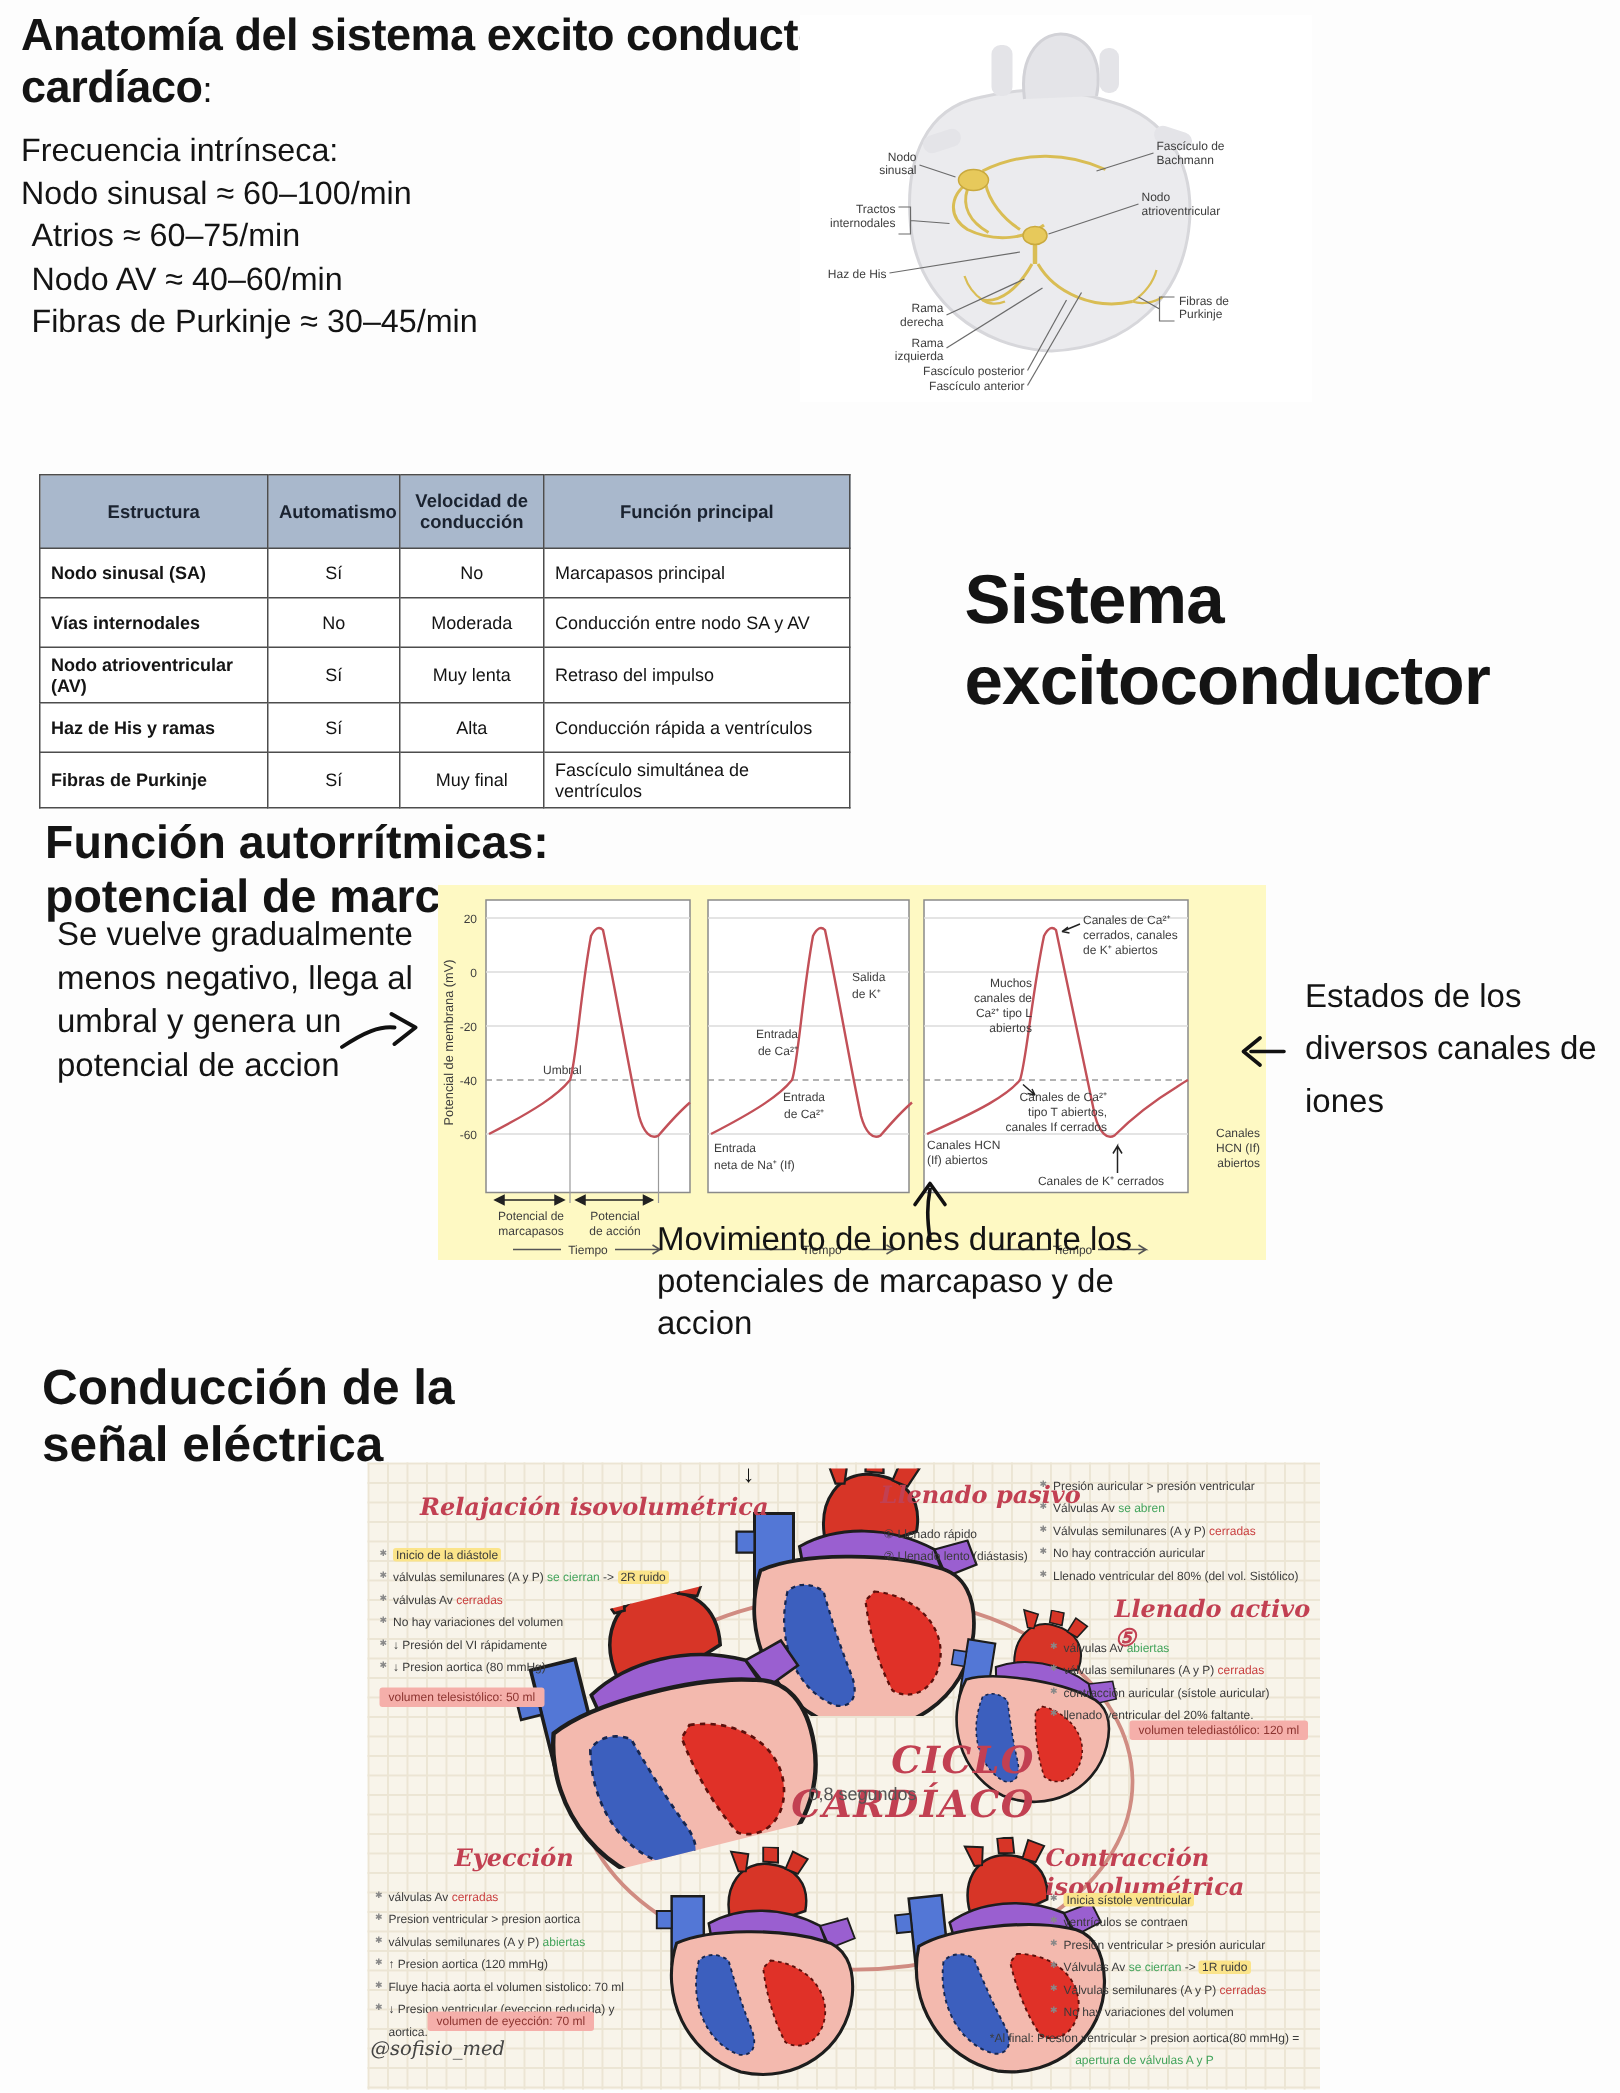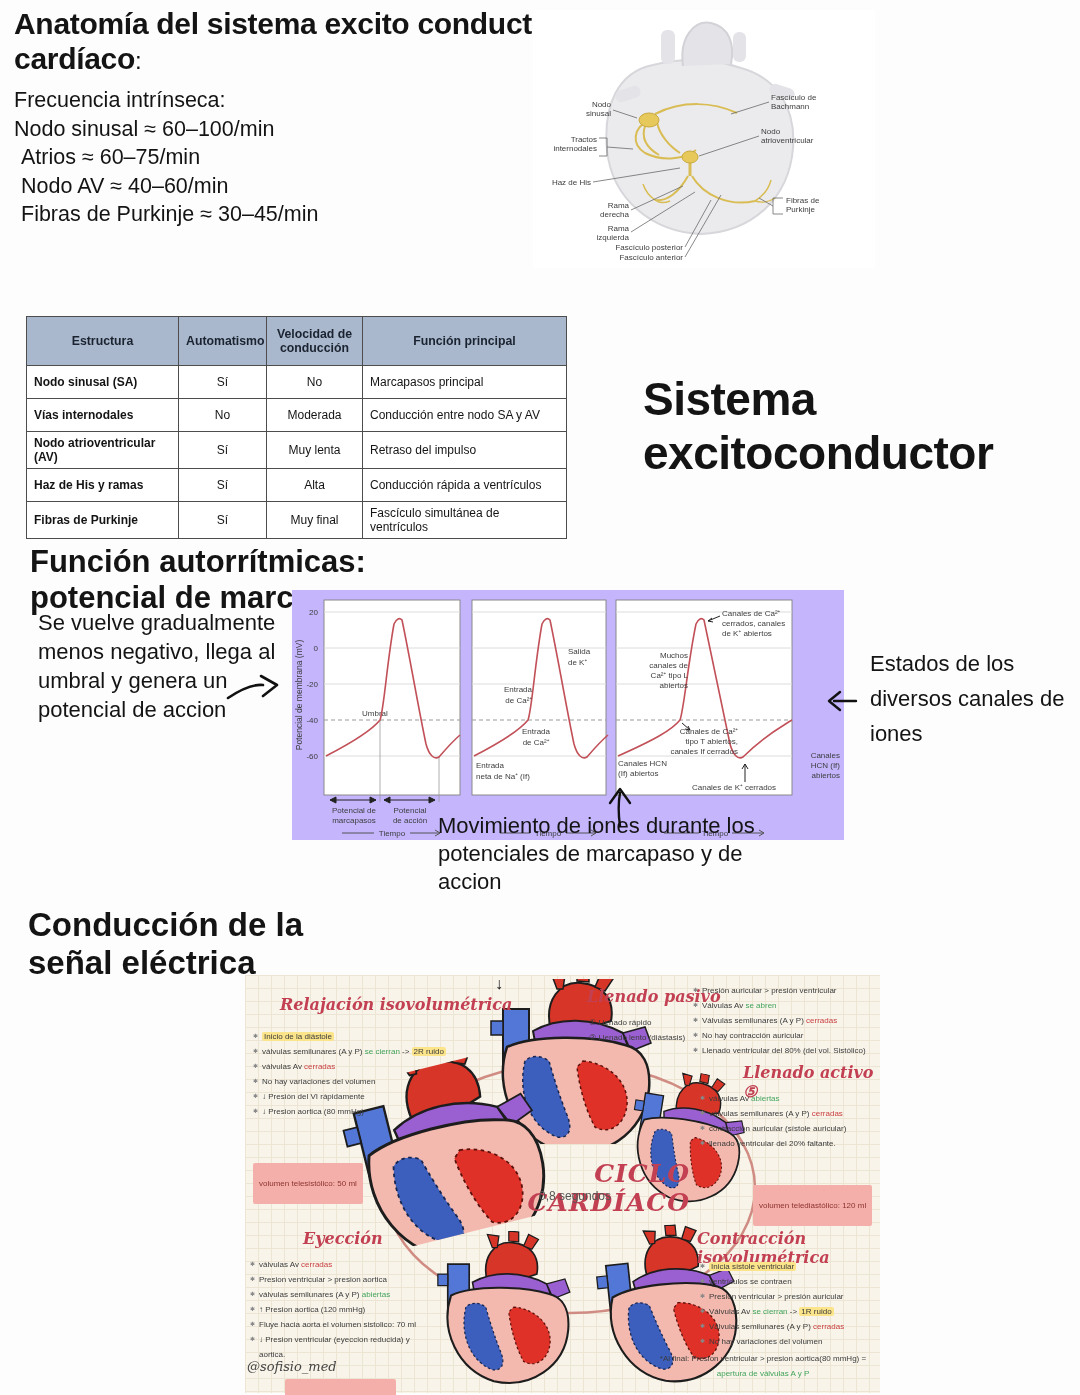--- a/index.html
+++ b/index.html
@@ -17,37 +17,37 @@
   td.cname{font-weight:bold;}
   td.cmid{text-align:center;}
   
   .sistema{left:643px;top:372px;width:358px;font-size:46px;font-weight:bold;line-height:1.18;word-wrap:break-word;letter-spacing:-0.5px;}
   .celulas{left:30px;top:544px;font-size:31px;font-weight:bold;line-height:1.16;z-index:1;}
   .conducc{left:28px;top:906px;font-size:33px;font-weight:bold;line-height:1.16;z-index:1;}
   .sidenote{left:38px;top:608px;width:245px;font-size:22px;line-height:29px;z-index:3;}
   .estados{left:860px;top:646px;width:205px;font-size:22px;line-height:35px;z-index:3;margin-left:10px;}
   .movim{left:438px;top:812px;width:350px;font-size:22px;line-height:28px;z-index:3;}
   
-  .graphwrap{left:292px;top:590px;width:552px;height:250px;background:#c4b5fd;z-index:2;}
+  .graphwrap{left:292px;top:590px;width:552px;height:250px;background:#fef9c3;z-index:2;}
   .ylab{left:-88px;top:100px;width:190px;text-align:center;font-size:8.5px;color:#3c3c3c;transform:rotate(-90deg);}
   svg text{font-family:"Liberation Sans",sans-serif;}
   .gtxt{font-size:8px;fill:#3d3d3d;}
   .gtick{font-size:8px;fill:#3d3d3d;}
   
   .poster{left:245px;top:975px;width:635px;height:418px;z-index:2;background-color:#f8f4ea;
     background-image:linear-gradient(#ece5d4 1px,transparent 1px),linear-gradient(90deg,#ece5d4 1px,transparent 1px);
     background-size:13px 13px;}
   .script{font-family:"DejaVu Serif",serif;font-style:italic;font-weight:bold;color:#c24052;}
   .hw{font-size:8px;color:#3b3b3b;line-height:15px;z-index:3;}
   .hw-item{position:relative;padding-left:9px;}
   .hw-item::before{content:"✱";position:absolute;left:0;top:0;font-size:6px;color:#888;}
   .hw-r{color:#c94040;}
   .hw-g{color:#43a45c;}
   .hw-y{background:#fbe48a;border-radius:2px;padding:0 2px;}
-  .volbox{background:#f5afaa;color:#8c3430;font-size:8px;padding:16px 6px;border-radius:2px;display:inline-block;z-index:3;margin-top:38px;}
+  .volbox{background:#f5afaa;color:#8c3430;font-size:8px;padding:2px 6px;border-radius:2px;display:inline-block;z-index:3;}
   .heartsvg{z-index:1;}
   .hsec{z-index:3;}
 </style>
 </head>
 <body>
 
 <div class="abs page-title">
   <span>Anatomía del sistema excito conductor</span><br>
   <span>cardíaco</span><span style="font-weight:normal;font-size:24px;">:</span>
 </div>

